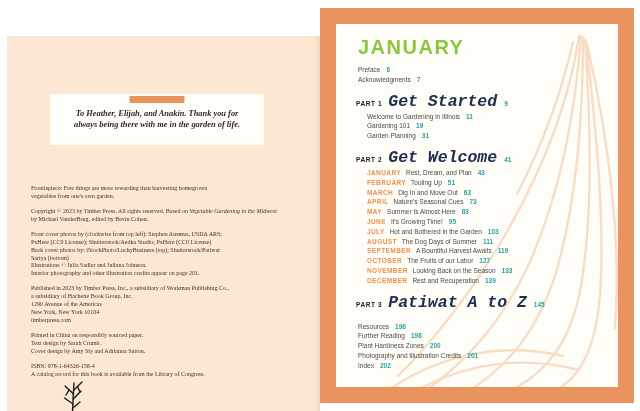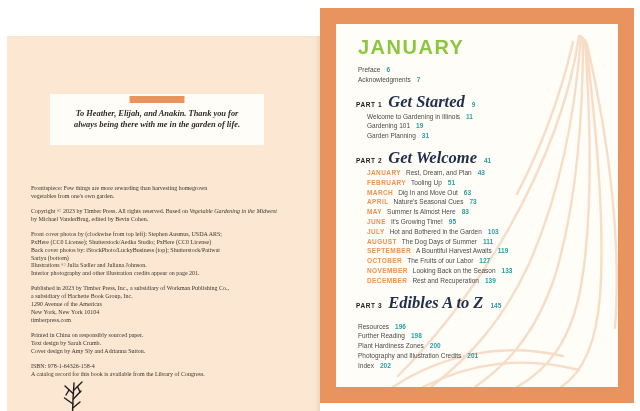--- a/index.html
+++ b/index.html
@@ -33,21 +33,21 @@
        color:var(--title_green,#8cc63f);}
   .toc{font-family:"Liberation Sans","DejaVu Sans",sans-serif;}
   .row{display:flex;align-items:baseline;}
   .row.entry,.row.sub,.row.month{line-height:9.8px;font-size:6.5px;}
   .row.sub,.row.month{margin-left:9px;}
   .lbl{color:#4a4a4a;}
   .pg{color:var(--page_num_teal,#2b9f9f);font-weight:bold;margin-left:6px;font-size:6.5px;}
   .month-name{color:var(--month_orange,#f0914d);font-weight:bold;letter-spacing:.4px;margin-right:5px;}
   .row.part{margin:8px 0 2px -2px;}
   .part-label{font-size:6.5px;font-weight:bold;color:#1b1b19;letter-spacing:.6px;margin-right:6px;}
-  .part-title{font-family:Liberation Serif, serif;font-style:italic;font-weight:bold;
+  .part-title{font-family:Liberation Mono, monospace;font-style:italic;font-weight:bold;
               font-size:16.5px;line-height:17px;color:var(--part_navy,#22304e);}
   .part-pg{margin-left:7px;}
   .back-matter{margin-top:11px;}
 </style>
 </head>
 <body>
 
 <div id="stage">
   <div class="spread">
 
@@ -194,21 +194,21 @@
                 <span class="lbl">Looking Back on the Season</span>
                 <span class="pg">133</span>
               </div>
               <div class="row month">
                 <span class="month-name">DECEMBER</span>
                 <span class="lbl">Rest and Recuperation</span>
                 <span class="pg">139</span>
               </div>
               <div class="row part">
                 <span class="part-label">PART 3</span>
-                <span class="part-title">Edibles A to Z</span>
+                <span class="part-title">Patiwat A to Z</span>
                 <span class="pg part-pg">145</span>
               </div>
               <div class="back-matter">
                 <div class="row entry">
                   <span class="lbl">Resources</span>
                   <span class="pg">196</span>
                 </div>
                 <div class="row entry">
                   <span class="lbl">Further Reading</span>
                   <span class="pg">198</span>

